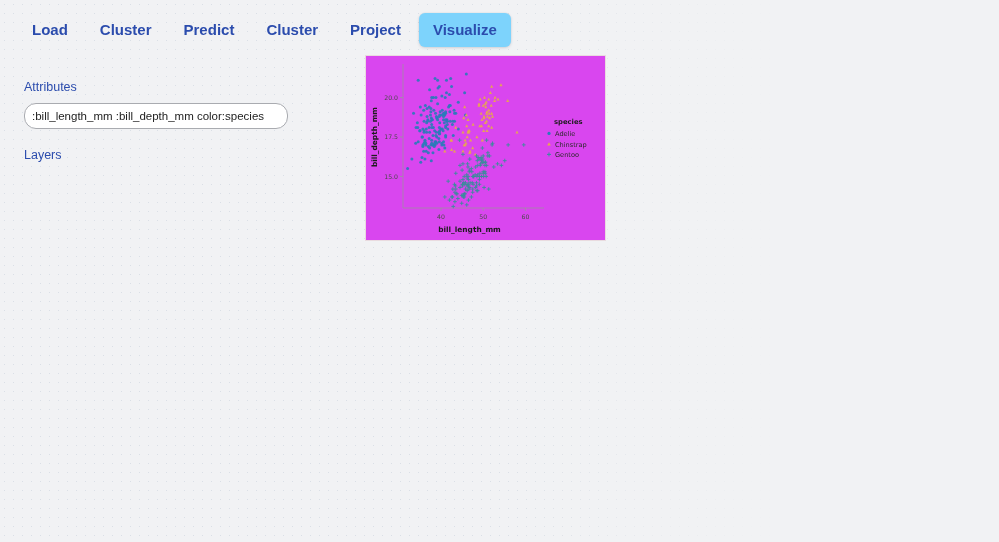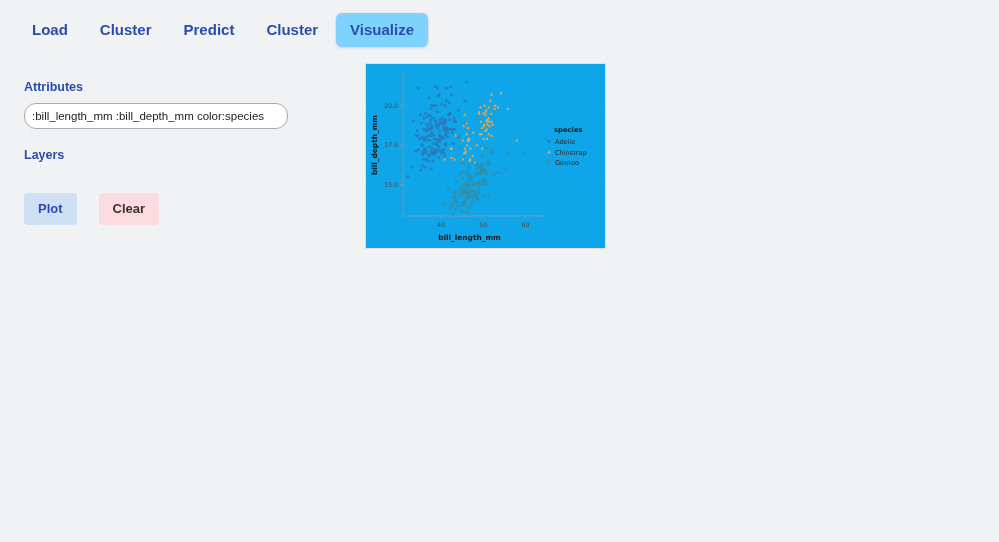--- a/index.html
+++ b/index.html
@@ -55,21 +55,21 @@
 
   
   .panel {
     position: absolute;
     left: 24px;
     top: 80px;
     width: 264px;
   }
   .field-label {
     font-size: 12.5px;
-    font-weight: bold;
+    font-weight: normal;
     color: #2b4cad;
     margin: 0 0 8px 0;
     line-height: 1.2;
   }
   .text-input {
     display: block;
     box-sizing: border-box;
     width: 264px;
     height: 26px;
     padding: 0 7px;
@@ -104,24 +104,24 @@
   }
   .btn-clear {
     background: #fbdbdf;
     color: #3a3030;
   }
 
   
   .chart-card {
     position: absolute;
     left: 366px;
-    top: 64px;
+    top: 56px;
     width: 239px;
     height: 184px;
-    background: #0ea5e9;
+    background: #d946ef;
     box-shadow: 0 0 0 1px rgba(225,200,205,0.55);
   }
   .chart-card svg { display: block; }
 
   .ax-tick {
     font-family: "DejaVu Sans", sans-serif;
     font-size: 6.2px;
     fill: #4a4a4a;
   }
   .ax-title {
@@ -147,36 +147,33 @@
 
 <div id="texture"></div>
 
 <div id="app">
 
   <div class="tabbar">
     <div class="tab">Load</div>
     <div class="tab">Cluster</div>
     <div class="tab">Predict</div>
     <div class="tab">Cluster</div>
+    <div class="tab">Project</div>
     <div class="tab active">Visualize</div>
   </div>
 
   <div class="panel">
 
     <div class="field-label">Attributes</div>
     <input class="text-input" type="text" value=":bill_length_mm :bill_depth_mm color:species" style="">
 
     <div class="spacer"></div>
 
     <div class="field-label">Layers</div>
 
-    <div class="btnrow">
-      <button class="btn btn-plot">Plot</button>
-      <button class="btn btn-clear">Clear</button>
-    </div>
   </div>
 
   <div class="chart-card">
     <svg id="chart-svg" width="239" height="184" viewBox="0 0 239 184">
 
       <line id="spine-left" stroke="#9a9a9a" stroke-width="0.7" x1="37" y1="8" x2="37" y2="152"></line>
       <line id="spine-bottom" stroke="#9a9a9a" stroke-width="0.7" x1="37" y1="152" x2="178" y2="152"></line>
 
       <g id="g-xticks">
           <line x1="75" y1="152" x2="75" y2="155" stroke="#9a9a9a" stroke-width="0.7"></line>

